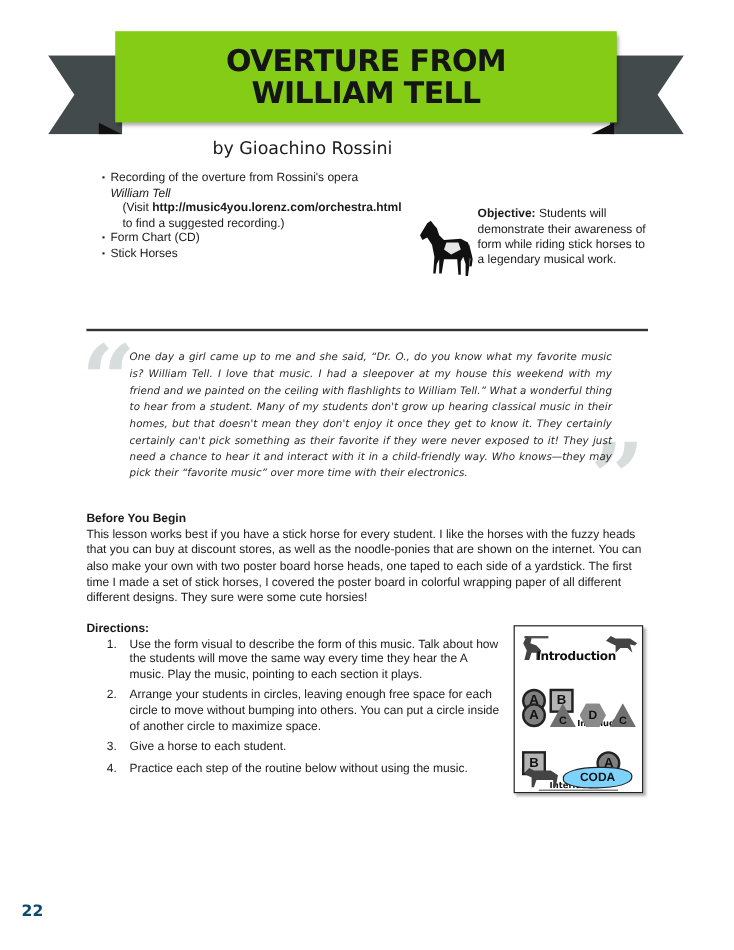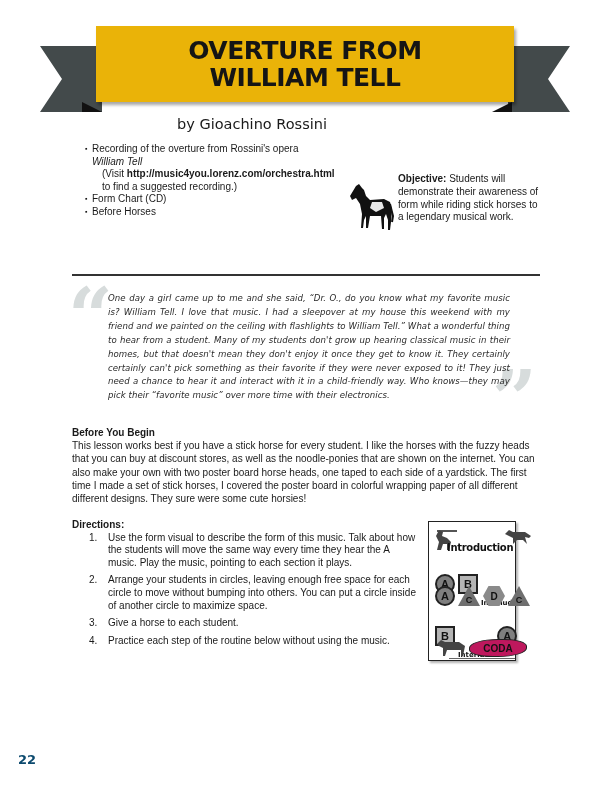--- a/index.html
+++ b/index.html
@@ -8,21 +8,21 @@
 
     
     .ribbon-tail { position: absolute; top: 46px; width: 62px; height: 66px; background: #434a4b; }
     .ribbon-tail.left { left: 40px; clip-path: polygon(0 0, 100% 0, 100% 100%, 0 100%, 22px 50%); }
     .ribbon-tail.right { left: 508px; clip-path: polygon(0 0, 100% 0, 40px 50%, 100% 100%, 0 100%); }
     .ribbon-fold { position: absolute; top: 102px; width: 20px; height: 10px; background: #111; }
     .ribbon-fold.left { left: 82px; clip-path: polygon(0 0, 100% 100%, 0 100%); }
     .ribbon-fold.right { left: 492px; clip-path: polygon(100% 0, 100% 100%, 0 100%); }
     .ribbon-main {
       position: absolute; left: 96px; top: 26px; width: 418px; height: 76px;
-      background: #eab308; box-shadow: 2px 3px 3px rgba(0,0,0,0.35);
+      background: #84cc16; box-shadow: 2px 3px 3px rgba(0,0,0,0.35);
       display: flex; align-items: center; justify-content: center; text-align: center;
     }
     .title {
       font-family: "DejaVu Sans", sans-serif; font-weight: bold; font-size: 25px;
       line-height: 27px; letter-spacing: -0.5px; color: #151515; text-transform: uppercase;
     }
     .title span { display: block; }
 
     .byline {
       position: absolute; left: 0; width: 504px; top: 116px; text-align: center;
@@ -61,31 +61,31 @@
     .before { position: absolute; left: 72px; top: 426px; width: 472px; font-size: 10px; line-height: 13.2px; }
 
     
     .directions { position: absolute; left: 72px; top: 519px; width: 345px; font-size: 10px; line-height: 12.6px; }
     .directions ol { list-style: none; margin-top: 0; }
     .directions li { position: relative; padding-left: 36px; margin-bottom: 5px; }
     .directions li .num { position: absolute; left: 17px; top: 0; }
 
     
     .form-chart {
-      position: absolute; left: 428px; top: 521px; width: 88px; height: 140px;
+      position: absolute; left: 428px; top: 521px; width: 108px; height: 140px;
       border: 1.5px solid #222; background: #fff; box-shadow: 2px 2px 2px rgba(0,0,0,0.3);
     }
     .fc-title { position: absolute; left: 18px; top: 20px; font-family: "DejaVu Sans", sans-serif; font-weight: bold; font-size: 10px; letter-spacing: -0.3px; color: #111; }
     .fc-row { position: absolute; left: 6px; display: flex; align-items: center; gap: 3px; }
     .fc-circle { width: 20px; height: 20px; border-radius: 50%; background: #7f7f7f; border: 2px solid #222; display: flex; align-items: center; justify-content: center; font-weight: bold; font-size: 11px; color: #111; }
     .fc-square { width: 20px; height: 20px; background: #b4b4b4; border: 2px solid #222; display: flex; align-items: center; justify-content: center; font-weight: bold; font-size: 11px; color: #111; }
     .fc-tri { width: 22px; height: 20px; background: #6f6f6f; clip-path: polygon(50% 0, 100% 100%, 0 100%); display: flex; align-items: flex-end; justify-content: center; font-weight: bold; font-size: 9px; color: #111; padding-bottom: 1px; }
     .fc-hex { width: 22px; height: 20px; background: #8a8a8a; clip-path: polygon(25% 0, 75% 0, 100% 50%, 75% 100%, 25% 100%, 0 50%); display: flex; align-items: center; justify-content: center; font-weight: bold; font-size: 10px; color: #111; }
     .fc-label { font-family: "DejaVu Sans", sans-serif; font-weight: bold; font-size: 7px; color: #111; margin-top: 39px; }
-    .fc-coda { position: absolute; left: 40px; top: 117px; width: 58px; height: 18px; border: 1.5px solid #222; border-radius: 50% 40% 50% 40%; background: #be185d; display: flex; align-items: center; justify-content: center; font-weight: bold; font-size: 10px; color: #111; }
+    .fc-coda { position: absolute; left: 40px; top: 117px; width: 58px; height: 18px; border: 1.5px solid #222; border-radius: 50% 40% 50% 40%; background: #7dd3fc; display: flex; align-items: center; justify-content: center; font-weight: bold; font-size: 10px; color: #111; }
     .fc-horse { position: absolute; }
     .fc-tiny { position: absolute; left: 8px; top: 8px; width: 20px; height: 2px; background: #555; }
     .fc-foot { position: absolute; left: 20px; width: 66px; height: 1px; background: #666; }
 
     .page-number { position: absolute; left: 18px; top: 752px; font-family: "DejaVu Sans", sans-serif; font-weight: bold; font-size: 13px; color: #0c4a6e; }
   </style>
 </head>
 <body>
 
 <div class="ribbon-tail left"></div>
@@ -101,21 +101,21 @@
 <div class="byline">by Gioachino Rossini</div>
 
 <div class="materials">
   <ul>
     <li>
       <span>Recording of the overture from Rossini's opera</span>
       <span class="em">William Tell</span>
       <span class="visit"><span>(Visit </span><b>http://music4you.lorenz.com/orchestra.html</b><span class="visit2">to find a suggested recording.)</span></span>
     </li>
     <li>Form Chart (CD)</li>
-    <li>Before Horses</li>
+    <li>Stick Horses</li>
   </ul>
 </div>
 
 <svg class="horse-icon" viewBox="0 0 48 50">
   <path d="M4 14 L10 4 L13 2 L16 6 L18 8 L20 14 L24 18 L38 17 L44 20 L46 28 L45 40 L44 48 L42 48 L42 38 L40 32 L38 36 L38 47 L36 47 L35 34 L24 34 L22 46 L20 46 L20 34 L18 38 L17 46 L15 46 L16 32 L14 22 L10 16 L6 18 Z" fill="#111"></path>
   <path d="M26 20 L36 20 L38 26 L30 30 L24 26 Z" fill="#fff" opacity="0.9"></path>
   <path d="M44 22 L47 34 L46 40" stroke="#111" stroke-width="2" fill="none"></path>
 </svg>
 
 <div class="objective">

